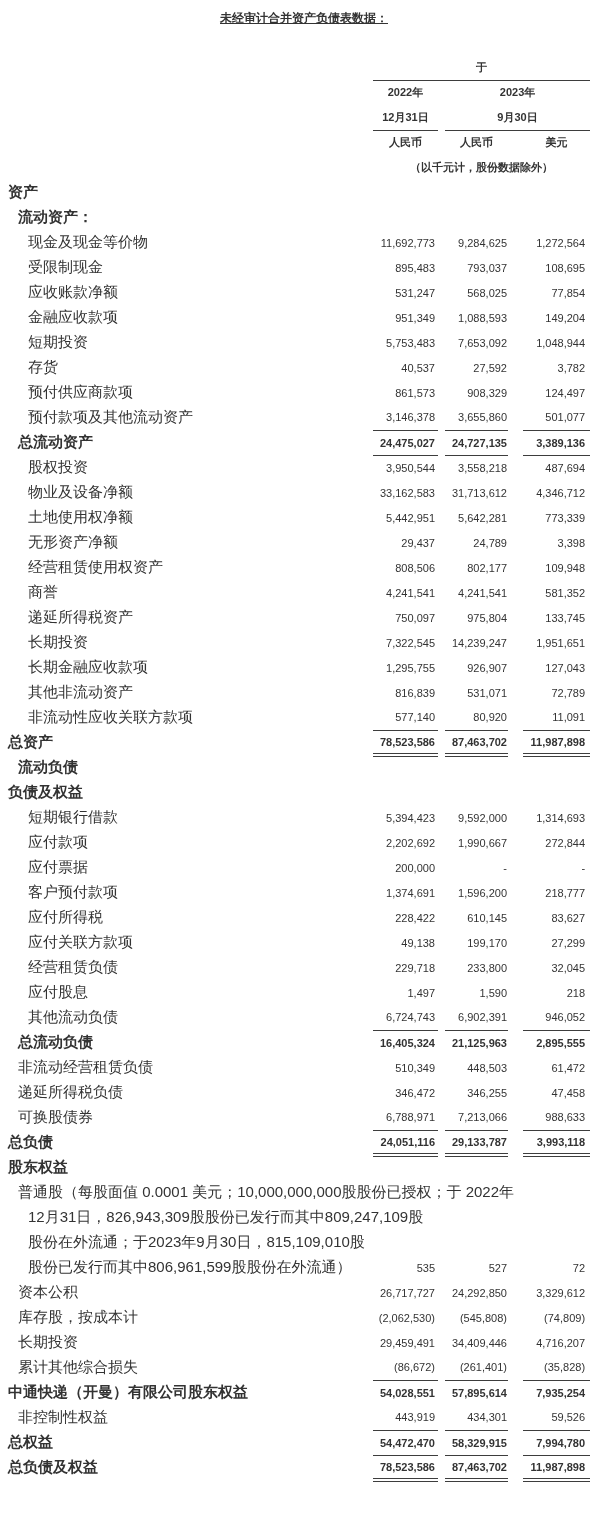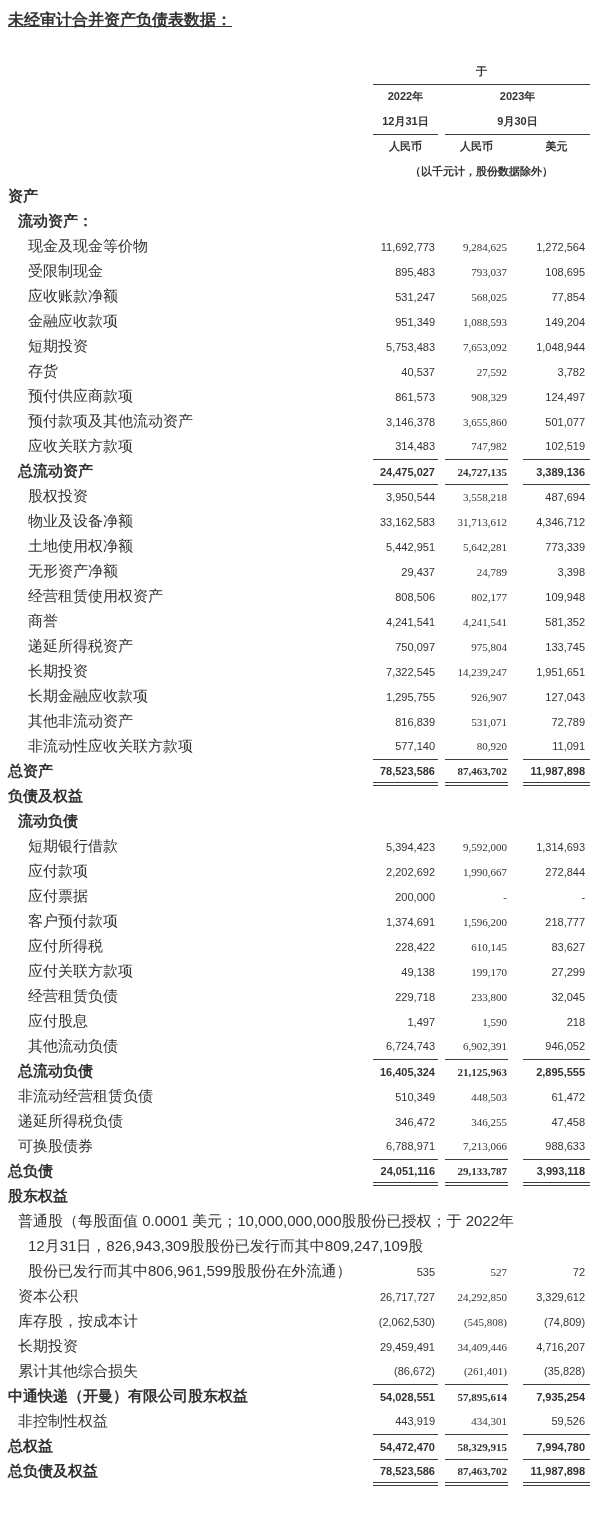--- a/index.html
+++ b/index.html
@@ -11,24 +11,25 @@
   html, body {
     margin: 0; padding: 0;
     width: 600px; height: 1533px;
     background: var(--bg-color);
     color: var(--text-color);
     font-family: "Liberation Sans", "DejaVu Sans", sans-serif;
   }
   .page { width: 600px; }
   .title {
     padding: 10px 0 0 8px;
-    font-size: 16px;
+    font-size: 12px;
     font-weight: bold;
     text-decoration: underline;
     white-space: nowrap;
+    text-align: center;
   }
   table.bs {
     width: 600px;
     margin-top: 28px;
     border-collapse: collapse;
     table-layout: fixed;
   }
   td {
     padding: 0;
     height: 25px;
@@ -37,21 +38,21 @@
     white-space: nowrap;
     overflow: visible;
   }
   td.label { font-size: 15px; }
   .ind0 { padding-left: 8px; }
   .ind1 { padding-left: 18px; }
   .ind2 { padding-left: 28px; }
   .b { font-weight: bold; }
   .num { text-align: right; }
   .c1 { padding-right: 3px; }
-  .c2 { padding-right: 1px; font-family: Liberation Serif, serif; }
+  .c2 { padding-right: 1px; }
   .c3 { padding-right: 5px; }
   .center { text-align: center; }
   .lt { border-top: 1px solid var(--line-color); margin-left: 37px; }
   .lb { border-bottom: 1px solid var(--line-color); }
   .db { border-bottom: 4px double var(--line-color); }
   .hb { border-bottom: 1px solid var(--line-color); }
 </style>
 </head>
 <body>
 
@@ -189,29 +190,20 @@
         <tr>
           <td class="label ind2">预付款项及其他流动资产</td>
           <td class="num c1">3,146,378</td>
           <td></td>
           <td class="num c2">3,655,860</td>
           <td></td>
           <td class="num c3">501,077</td>
           <td></td>
         </tr>
         <tr>
-          <td class="label ind2">应收关联方款项</td>
-          <td class="num c1">314,483</td>
-          <td></td>
-          <td class="num c2">747,982</td>
-          <td></td>
-          <td class="num c3">102,519</td>
-          <td></td>
-        </tr>
-        <tr>
           <td class="label ind1 b">总流动资产</td>
           <td class="num c1 lt lb b">24,475,027</td>
           <td></td>
           <td class="num c2 lt lb b">24,727,135</td>
           <td></td>
           <td class="num c3 lt lb b">3,389,136</td>
           <td></td>
         </tr>
         <tr>
           <td class="label ind2">股权投资</td>
@@ -315,38 +307,38 @@
         <tr>
           <td class="label ind0 b">总资产</td>
           <td class="num c1 lt db b">78,523,586</td>
           <td></td>
           <td class="num c2 lt db b">87,463,702</td>
           <td></td>
           <td class="num c3 lt db b">11,987,898</td>
           <td></td>
         </tr>
         <tr>
+          <td class="label ind1 b">流动负债</td>
+          <td class="num c1 b"></td>
+          <td></td>
+          <td class="num c2 b"></td>
+          <td></td>
+          <td class="num c3 b"></td>
+          <td></td>
+        </tr>
+        <tr>
           <td class="label ind0 b">负债及权益</td>
           <td class="num c1 b"></td>
           <td></td>
           <td class="num c2 b"></td>
           <td></td>
           <td class="num c3 b"></td>
           <td></td>
         </tr>
         <tr>
-          <td class="label ind1 b">流动负债</td>
-          <td class="num c1 b"></td>
-          <td></td>
-          <td class="num c2 b"></td>
-          <td></td>
-          <td class="num c3 b"></td>
-          <td></td>
-        </tr>
-        <tr>
           <td class="label ind2">短期银行借款</td>
           <td class="num c1">5,394,423</td>
           <td></td>
           <td class="num c2">9,592,000</td>
           <td></td>
           <td class="num c3">1,314,693</td>
           <td></td>
         </tr>
         <tr>
           <td class="label ind2">应付款项</td>
@@ -478,20 +470,29 @@
           <td class="label ind1">普通股（每股面值 0.0001 美元；10,000,000,000股股份已授权；于 2022年</td>
           <td class="num c1"></td>
           <td></td>
           <td class="num c2"></td>
           <td></td>
           <td class="num c3"></td>
           <td></td>
         </tr>
         <tr>
           <td class="label ind2">12月31日，826,943,309股股份已发行而其中809,247,109股</td>
+          <td class="num c1"></td>
+          <td></td>
+          <td class="num c2"></td>
+          <td></td>
+          <td class="num c3"></td>
+          <td></td>
+        </tr>
+        <tr>
+          <td class="label ind2">股份在外流通；于2023年9月30日，815,109,010股</td>
           <td class="num c1"></td>
           <td></td>
           <td class="num c2"></td>
           <td></td>
           <td class="num c3"></td>
           <td></td>
         </tr>
         <tr>
           <td class="label ind2">股份已发行而其中806,961,599股股份在外流通）</td>
           <td class="num c1">535</td>

